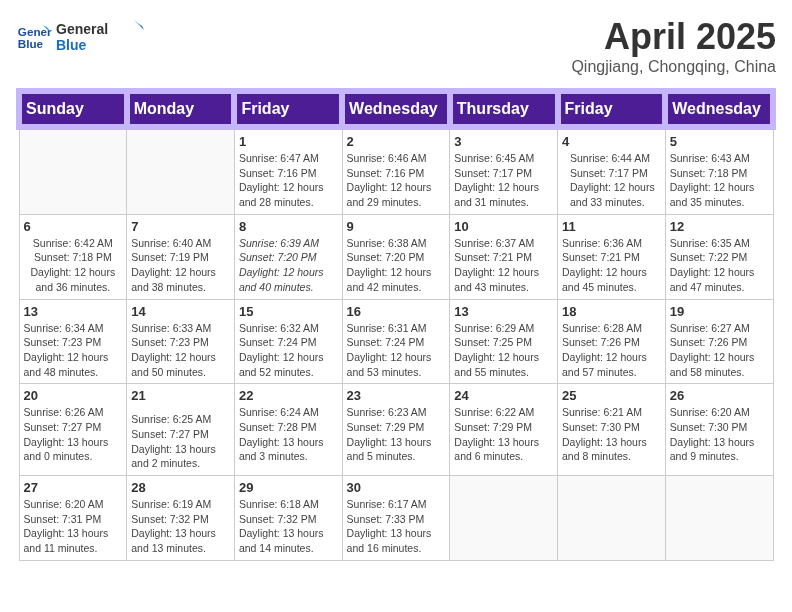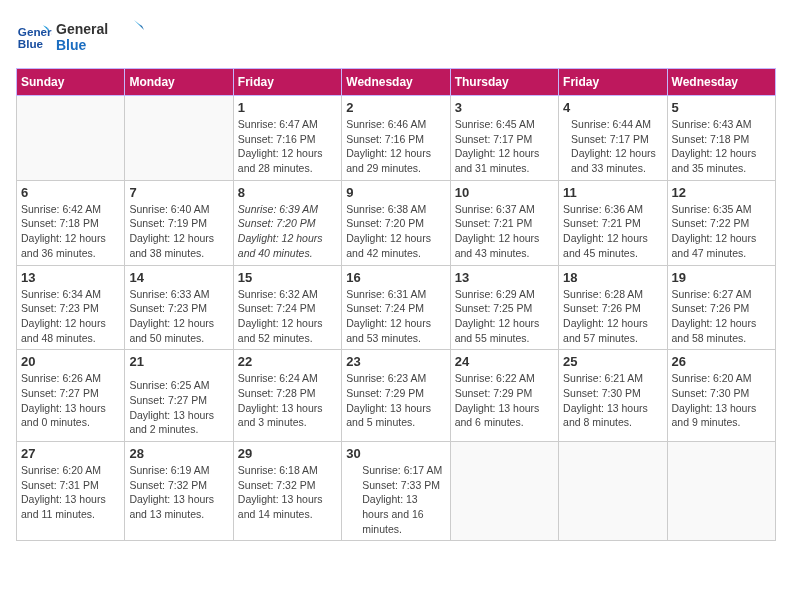--- a/index.html
+++ b/index.html
@@ -36,26 +36,26 @@
     .location {
       font-size: 16px;
       color: #555;
     }
     .calendar {
       width: 100%;
       border-collapse: collapse;
       font-size: 11px;
     }
     .calendar th {
-      background-color: #be185d;
+      background-color: #4c1d95;
       color: #fff;
       padding: 6px 4px;
       text-align: left;
-      font-size: 12px;
-      border: 1px solid #c4b5fd;
+      font-size: 16px;
+      border: 6px solid #c4b5fd;
     }
     .calendar td {
       border: 1px solid #ccc;
       vertical-align: top;
       padding: 4px;
       width: calc(100% / 7);
       min-height: 80px;
       background: #fff;
     }
     .calendar td.empty {
@@ -86,20 +86,24 @@
     </svg>
     <div style="display:flex;flex-direction:column;">
       <svg width="90" height="40" viewBox="0 0 90 40">
         <text x="0" y="18" font-size="14" fill="#333" font-weight="bold">General</text>
         <text x="0" y="34" font-size="14" fill="#1a6dc0" font-weight="bold">Blue</text>
         <polygon points="78,4 88,14 83,8" fill="#1a9adc"></polygon>
         <polygon points="83,8 88,14 86,10" fill="#0e5aa0"></polygon>
       </svg>
     </div>
   </div>
+  <div class="title-area">
+    <div class="month-title">April 2025</div>
+    <div class="location">Qingjiang, Chongqing, China</div>
+  </div>
 </div>
 
 <table class="calendar">
   <thead>
     <tr>
     <th>Sunday</th>
         <th>Monday</th>
         <th>Friday</th>
         <th>Wednesday</th>
         <th>Thursday</th>
@@ -138,21 +142,21 @@
         <td>
           <div class="day-number">5</div>
           <div class="day-info" style="white-space: pre-line;">Sunrise: 6:43 AM
 Sunset: 7:18 PM
 Daylight: 12 hours and 35 minutes.</div>
         </td>
       </tr>
       <tr>
         <td>
           <div class="day-number">6</div>
-          <div class="day-info" style="white-space: pre-line;">Sunrise: 6:42 AM
+          <div class="day-info" style="white-space: pre-line; text-align: center;">Sunrise: 6:42 AM
 Sunset: 7:18 PM
 Daylight: 12 hours and 36 minutes.</div>
         </td>
         <td>
           <div class="day-number">7</div>
           <div class="day-info" style="white-space: pre-line;">Sunrise: 6:40 AM
 Sunset: 7:19 PM
 Daylight: 12 hours and 38 minutes.</div>
         </td>
         <td>
@@ -288,21 +292,21 @@
 Daylight: 13 hours and 13 minutes.</div>
         </td>
         <td>
           <div class="day-number">29</div>
           <div class="day-info" style="white-space: pre-line;">Sunrise: 6:18 AM
 Sunset: 7:32 PM
 Daylight: 13 hours and 14 minutes.</div>
         </td>
         <td>
           <div class="day-number">30</div>
-          <div class="day-info" style="white-space: pre-line; margin-left: 16px;">Sunrise: 6:17 AM
+          <div class="day-info" style="white-space: pre-line;">Sunrise: 6:17 AM
 Sunset: 7:33 PM
 Daylight: 13 hours and 16 minutes.</div>
         </td>
         <td class="empty"></td>
         <td class="empty"></td>
         <td class="empty"></td>
       </tr>
     </tbody>
 </table>
 

